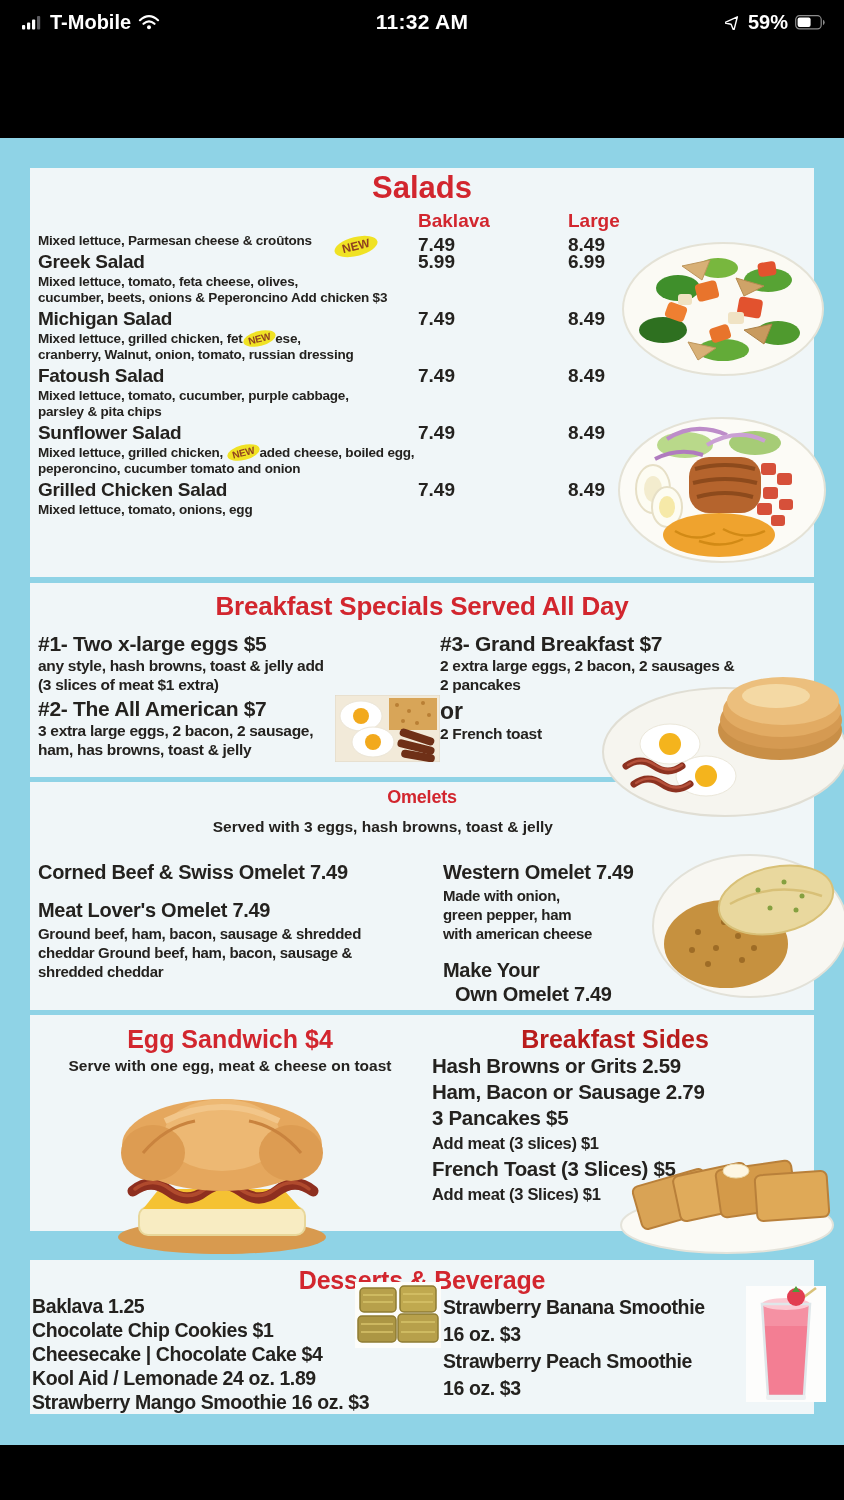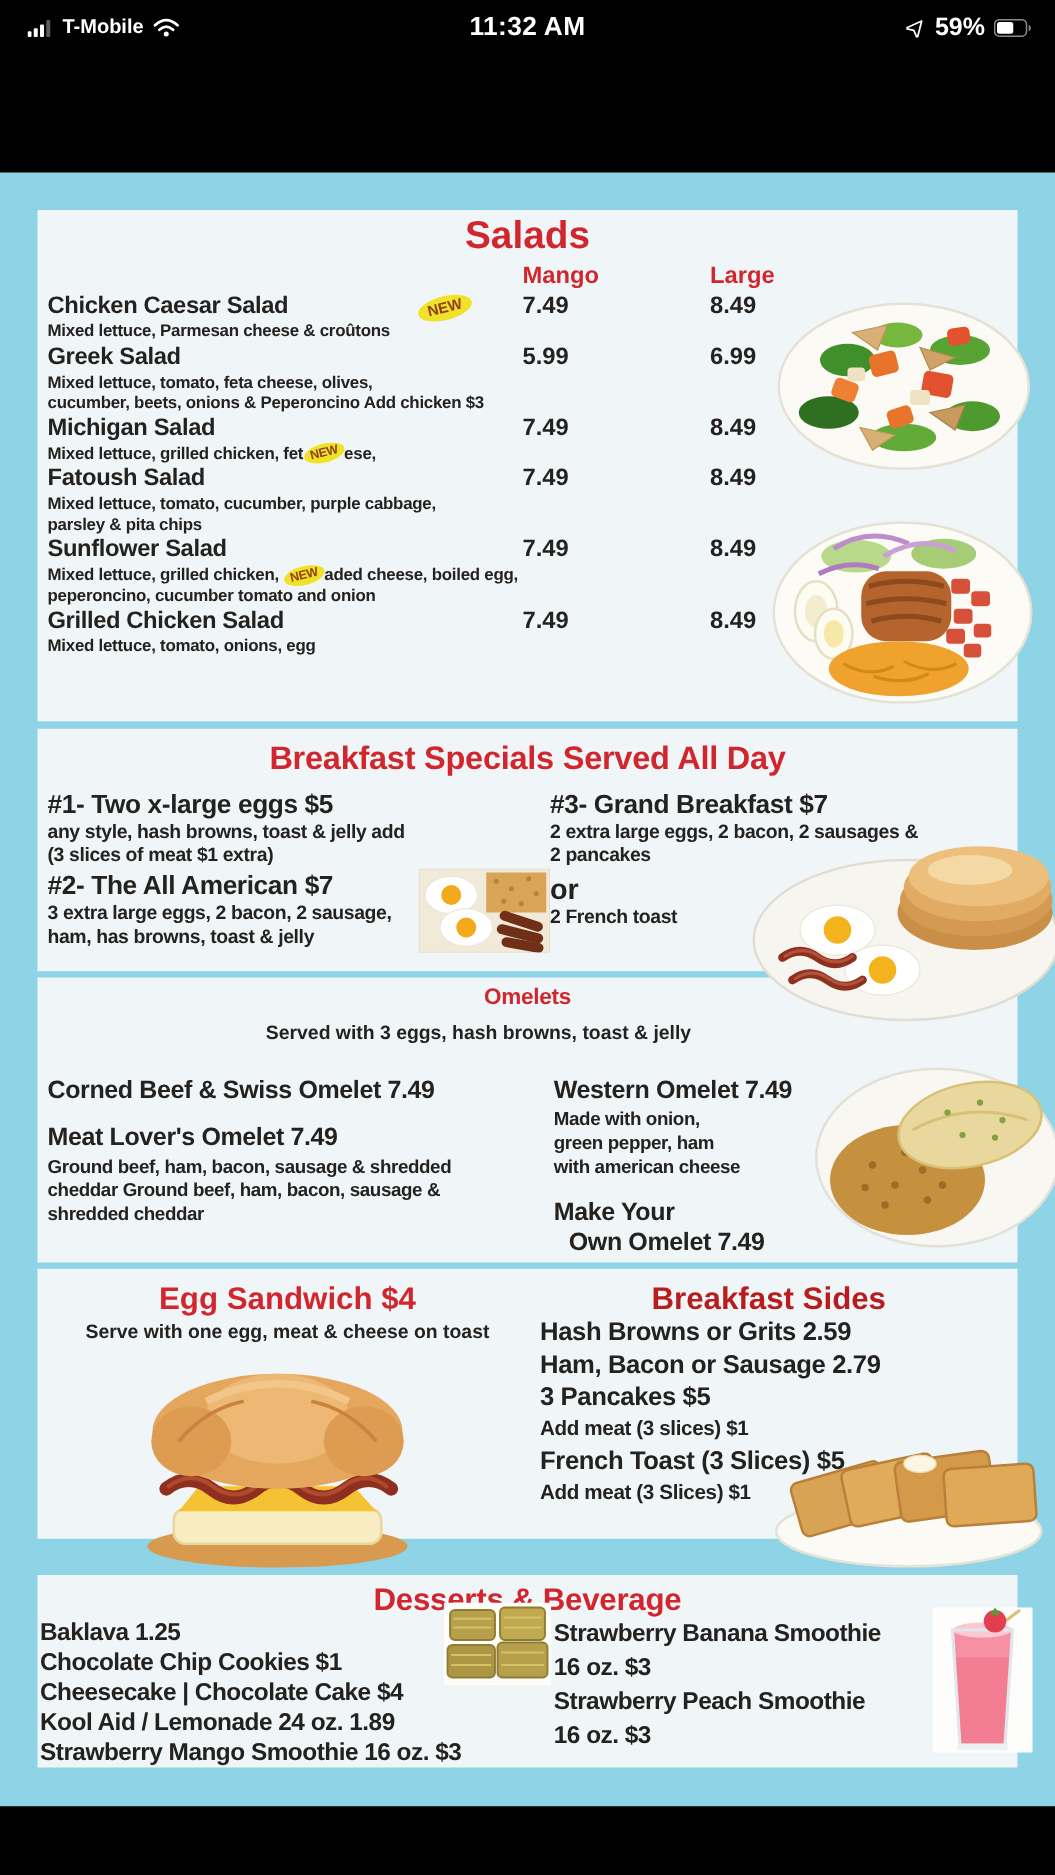--- a/index.html
+++ b/index.html
@@ -4,21 +4,21 @@
 <style>
   html,body{margin:0;padding:0;background:#000;}
   .page{position:relative;width:844px;height:1500px;background:#000;overflow:hidden;
         font-family:"Liberation Sans",sans-serif;font-weight:bold;color:#24221f;}
   
   .statusbar{position:absolute;top:0;left:0;width:844px;height:44px;display:flex;
              align-items:center;justify-content:space-between;color:#fff;}
   .sb-left{display:flex;align-items:center;gap:7px;padding-left:22px;}
   .sb-center{position:absolute;left:0;right:0;text-align:center;font-size:21px;letter-spacing:.3px;}
   .sb-right{display:flex;align-items:center;gap:7px;padding-right:18px;}
-  .carrier{font-size:16px;font-weight:600;}
+  .carrier{font-size:20px;font-weight:600;}
   .battpct{font-size:20px;font-weight:600;}
   
   .bluebg{position:absolute;top:138px;left:0;width:844px;height:1307px;background:#8fd3e6;}
   .panel{position:absolute;left:30px;width:784px;background:#f0f6f8;}
   .p1{top:168px;height:409px;}
   .p2{top:583px;height:194px;z-index:2;}
   .p3{top:782px;height:228px;}
   .p4{top:1015px;height:216px;}
   .p5{top:1260px;height:154px;}
   .sec-title{position:absolute;left:0;width:100%;text-align:center;font-size:25px;color:#d2262e;letter-spacing:-.2px;}
@@ -99,43 +99,43 @@
         <rect x="2.6" y="2.6" width="13" height="9.4" rx="2" fill="#fff"></rect>
         <path d="M28 4.8 a3 3 0 0 1 0 5.4 z" fill="#fff" fill-opacity="0.55"></path>
       </svg>
     </div>
   </div>
 
   <div class="bluebg">
 
     <div class="panel p1" style="top:30px;">
       <div class="salads-title">Salads</div>
-      <span class="colhead ch-med">Mango</span>
+      <span class="colhead ch-med">Baklava</span>
       <span class="colhead ch-lg">Large</span>
 
       <div class="srows">
         <div class="srow">
-          <span class="sname">Chicken Caesar Salad</span>
           <span class="new-badge badge-abs">NEW</span>
           <span class="price pm">7.49</span>
           <span class="price pl">8.49</span>
           <span class="sdesc">Mixed lettuce, Parmesan cheese &amp; croûtons</span>
         </div>
         <div class="srow">
           <span class="sname">Greek Salad</span>
           <span class="price pm">5.99</span>
           <span class="price pl">6.99</span>
           <span class="sdesc">Mixed lettuce, tomato, feta cheese, olives,</span>
           <span class="sdesc">cucumber, beets, onions &amp; Peperoncino Add chicken $3</span>
         </div>
         <div class="srow">
           <span class="sname">Michigan Salad</span>
           <span class="price pm">7.49</span>
           <span class="price pl">8.49</span>
           <span class="sdesc"><span>Mixed lettuce, grilled chicken, fet</span><span class="new-badge badge-inline">NEW</span><span>ese,</span></span>
+          <span class="sdesc">cranberry, Walnut, onion, tomato, russian dressing</span>
         </div>
         <div class="srow">
           <span class="sname">Fatoush Salad</span>
           <span class="price pm">7.49</span>
           <span class="price pl">8.49</span>
           <span class="sdesc">Mixed lettuce, tomato, cucumber, purple cabbage,</span>
           <span class="sdesc">parsley &amp; pita chips</span>
         </div>
         <div class="srow">
           <span class="sname">Sunflower Salad</span>

